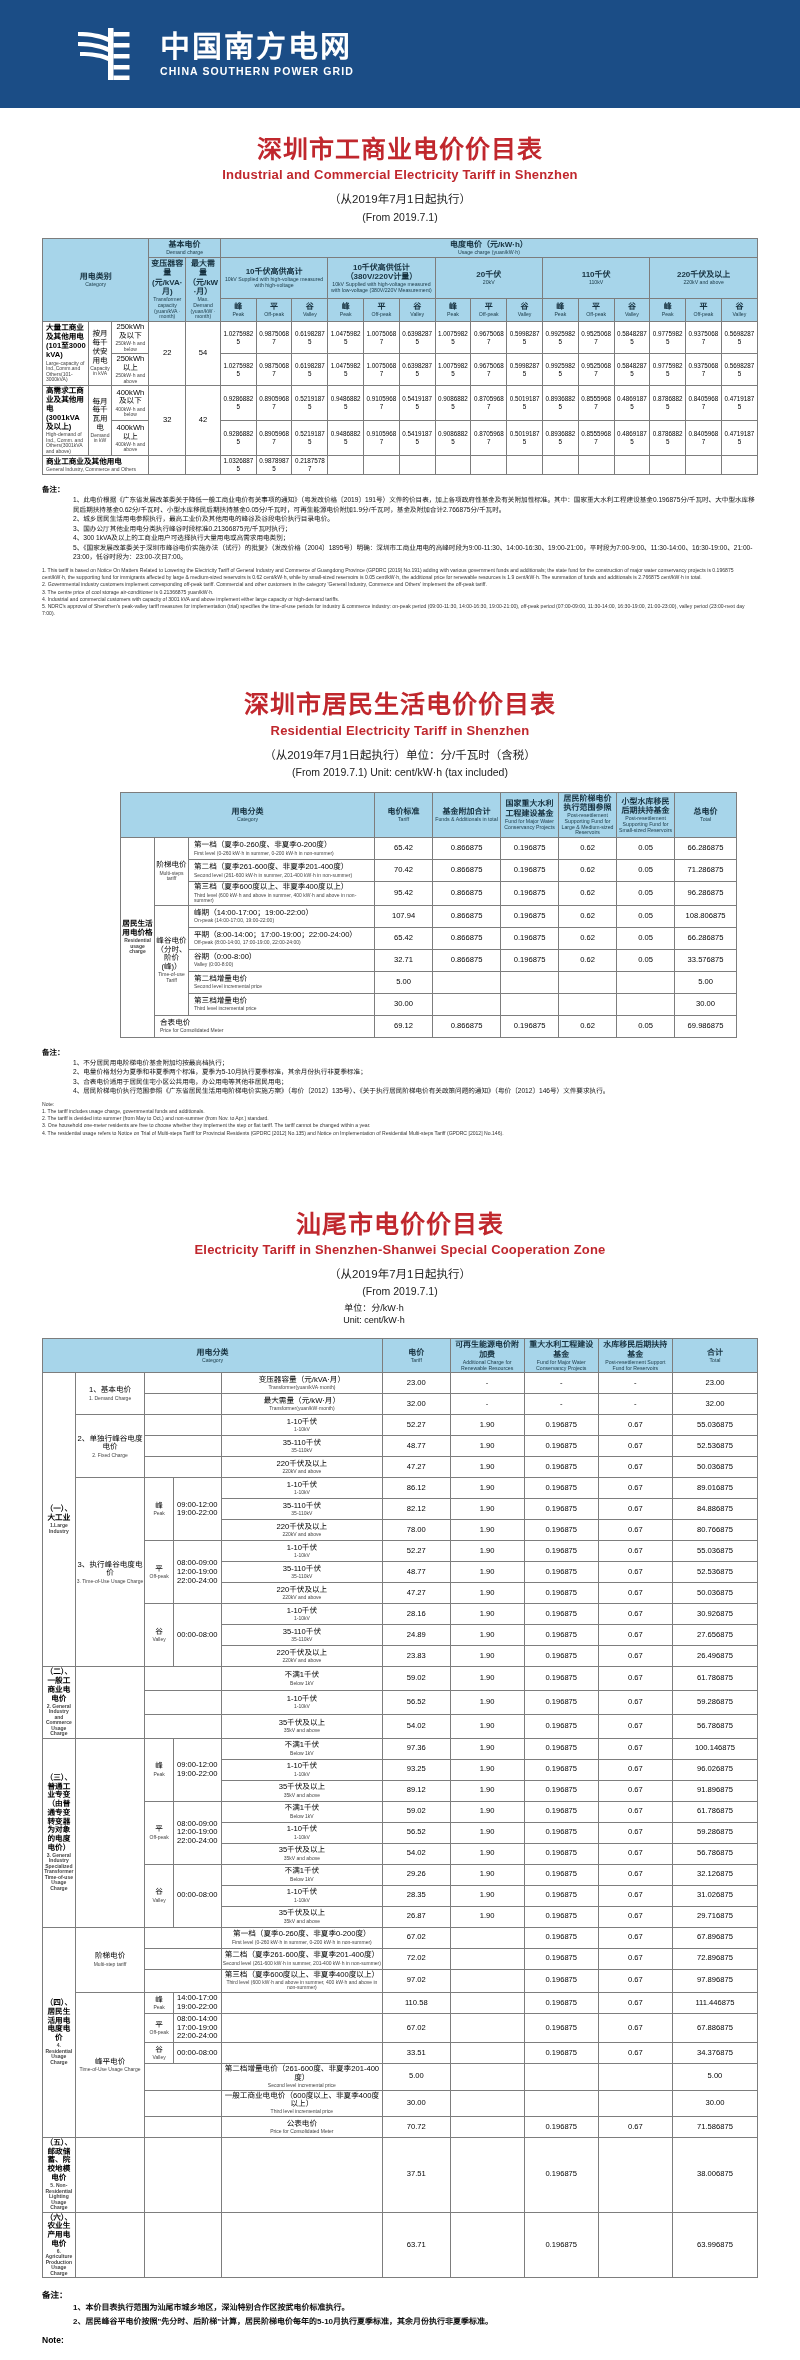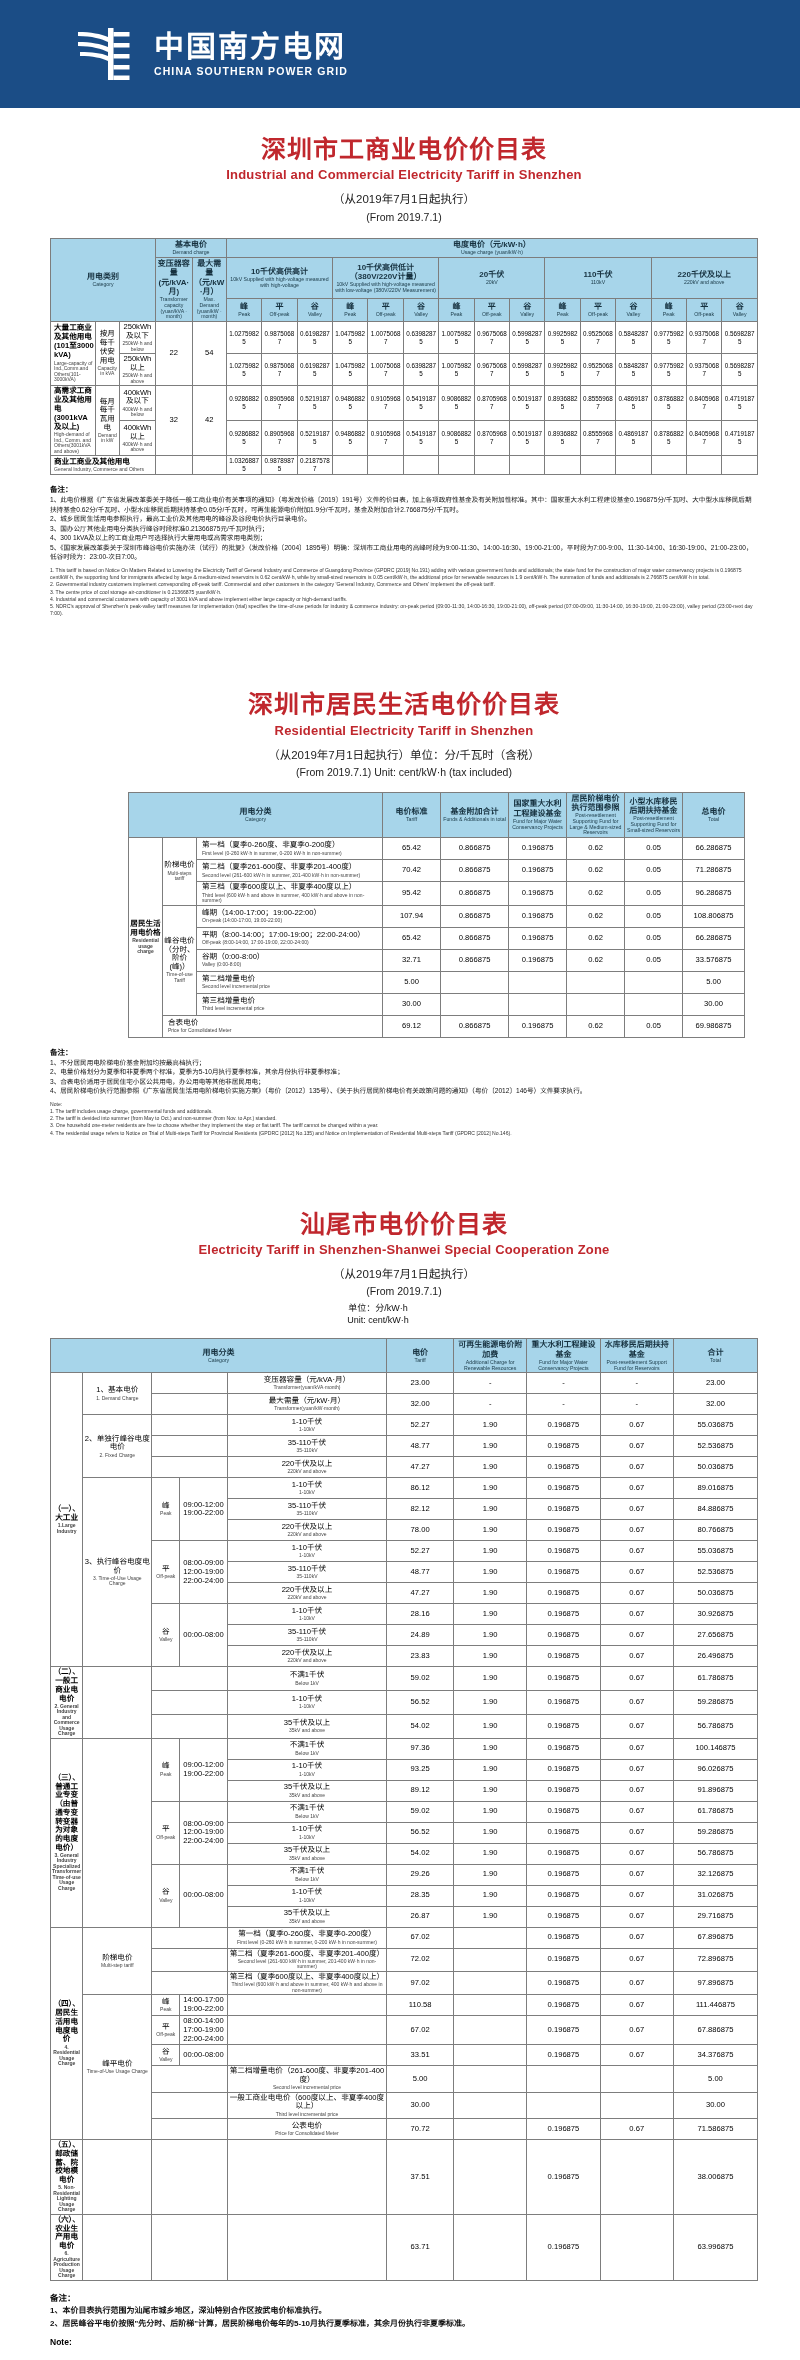--- a/index.html
+++ b/index.html
@@ -15,32 +15,32 @@
 
   
   .banner{
     background:#1b4d86;
     height:108px;
     display:flex;
     align-items:center;
     padding-left:78px;
     box-sizing:border-box;
   }
-  .logo-wrap{display:flex;align-items:center;gap:24px;}
+  .logo-wrap{display:flex;align-items:center;gap:30px;}
   .logo-mark{width:52px;height:56px;position:relative;flex:none;}
   .logo-text{display:flex;flex-direction:column;justify-content:center;}
   .logo-cn{
     color:#fff;font-size:30px;font-weight:bold;letter-spacing:2px;line-height:1.05;
   }
   .logo-en{
     color:#fff;font-size:10.5px;font-weight:bold;letter-spacing:1.1px;margin-top:3px;
   }
 
   
-  .sec{padding:0 0 0 8px;}
+  .sec{padding:0 0 0 0;}
   .title-cn{
     text-align:center;color:#c0272d;font-size:25px;font-weight:bold;
     letter-spacing:1px;line-height:1.25;padding-top:26px;
   }
   .title-en{
     text-align:center;color:#c0272d;font-size:13px;font-weight:bold;
     letter-spacing:.2px;margin-top:2px;
   }
   .subtitle-cn{
     text-align:center;color:#222;font-size:11.5px;margin-top:9px;line-height:1.5;
@@ -93,21 +93,21 @@
 
   
   .t3-wrap{padding:0 42px;margin-top:12px;}
   .t3 td{height:18px;}
   .t3 .lbl{text-align:center;margin-top:7px;}
   .t3 .vgroup{font-size:8px;font-weight:bold;}
 
   
   .notes{padding:8px 42px 0 42px;}
   .notes .nt-head{font-size:7.5px;font-weight:bold;margin-bottom:1px;}
-  .notes .nt-cn{font-size:6.6px;line-height:1.45;color:#111;}
+  .notes .nt-cn{font-size:6.6px;line-height:1.45;color:#111;margin-left:31px;}
   .notes .nt-en{font-size:5.1px;line-height:1.42;color:#333;margin-top:5px;}
   .notes p{margin:0;}
 
   .notes3{padding:10px 42px 0 42px;}
   .notes3 .nt-cn{font-size:8px;line-height:1.65;font-weight:bold;}
   .notes3 .nt-head{font-size:8.5px;font-weight:bold;}
 
   .spacer-lg{height:46px;}
 </style>
 </head>

